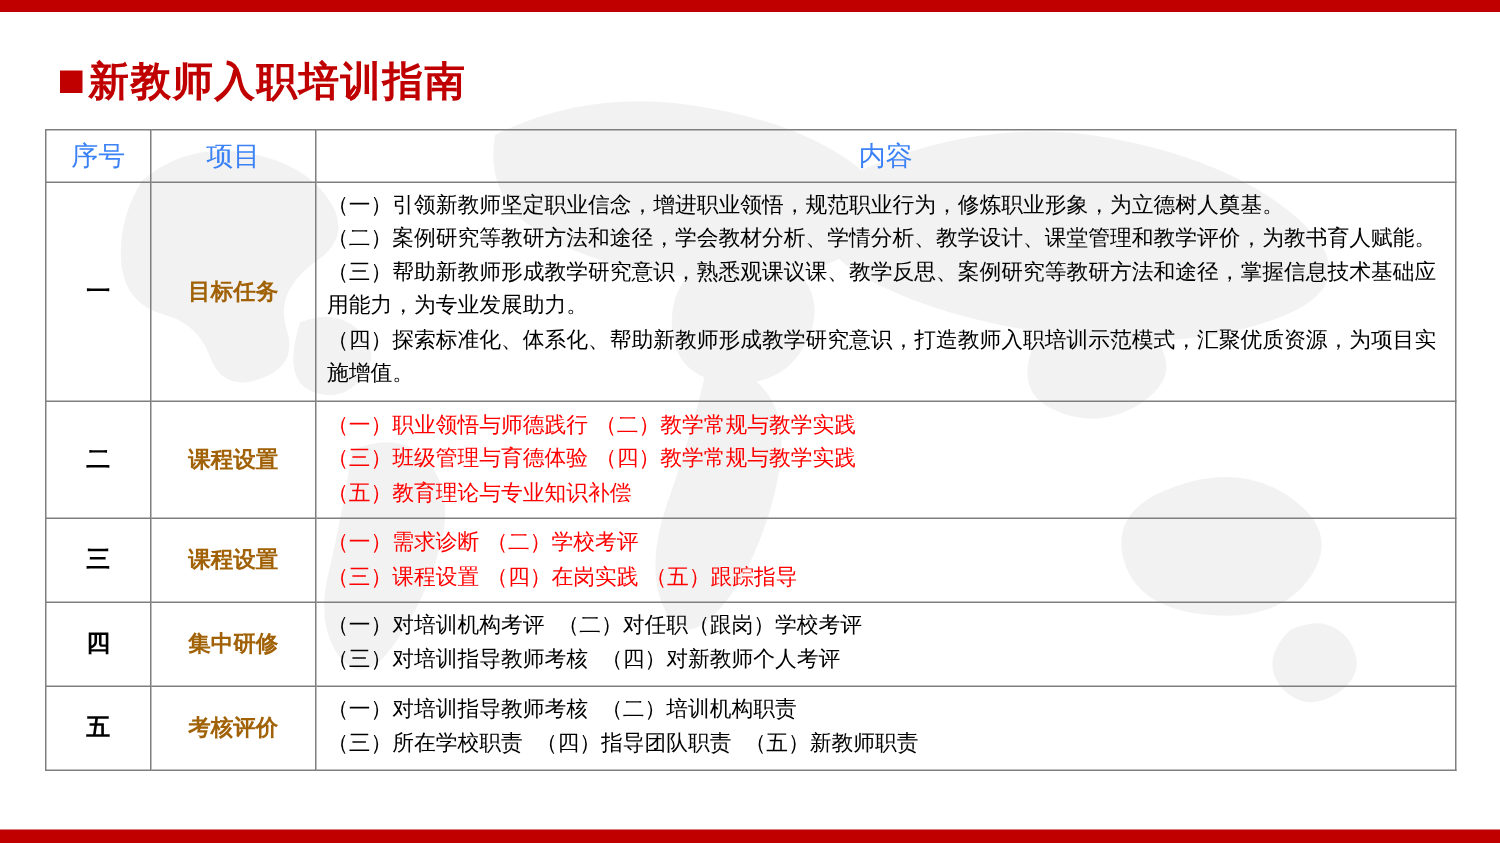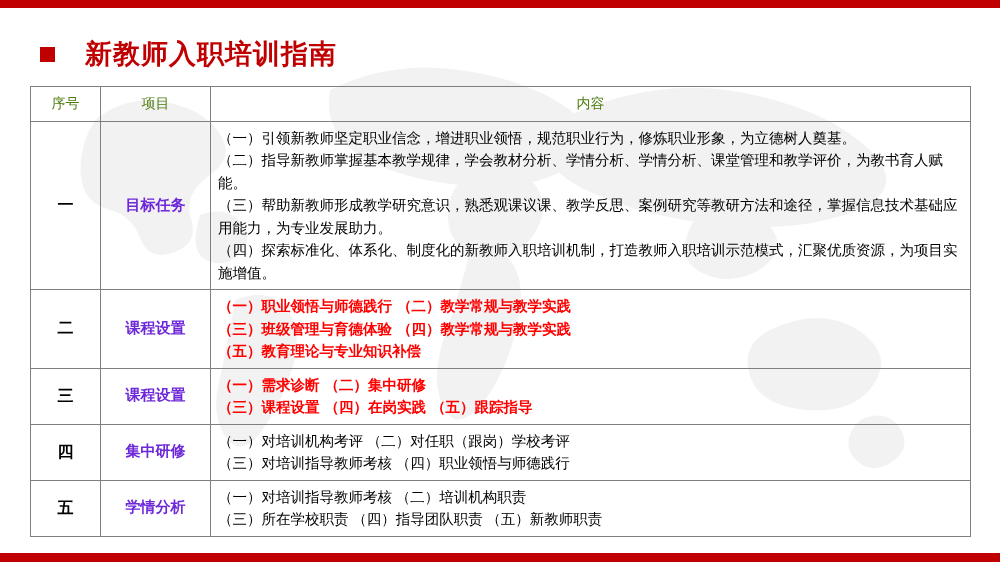--- a/index.html
+++ b/index.html
@@ -37,21 +37,21 @@
     width: 1000px;
     height: 8px;
     background: #c00000;
   }
   #title-row {
     position: absolute;
     left: 40px;
     top: 36px;
     display: flex;
     align-items: center;
-    gap: 30px;
+    gap: 4px;
   }
   #title-bullet {
     width: 15px;
     height: 15px;
     background: #c00000;
     display: inline-block;
   }
   #title-text {
     color: #c00000;
     font-family: "DejaVu Sans", sans-serif;
@@ -74,55 +74,55 @@
   col.c-content { width: 760px; }
 
   th, td {
     border: 1px solid #7f7f7f;
     vertical-align: middle;
     padding: 5px 7px;
     font-family: "DejaVu Sans", sans-serif;
   }
   thead th {
     text-align: center;
-    font-size: 14px;
+    font-size: 18px;
     font-weight: normal;
-    color: #4d7c0f;
+    color: #3b82f6;
     height: 28px;
     padding: 3px 4px;
   }
   td.num {
     text-align: center;
     font-size: 16px;
     font-weight: bold;
     color: #000000;
   }
   td.item {
     text-align: center;
     font-size: 15px;
     font-weight: bold;
-    color: #6d28d9;
+    color: #a16207;
     line-height: 1.3;
   }
   td.content {
     text-align: left;
     font-size: 14.5px;
     color: #000000;
     line-height: 1.55;
   }
   td.content p {
     margin: 0;
     text-indent: 0;
   }
   .red {
     color: #ff0000;
-    font-weight: bold;
+    font-weight: normal;
   }
   td.content.serif p {
-    font-family: Liberation Serif, serif;
+    font-family: Liberation Mono, monospace;
   }
   #bottom-bar {
     position: absolute;
     left: 0;
     bottom: 0;
     width: 1000px;
     height: 9px;
     background: #c00000;
   }
 </style>
@@ -166,53 +166,53 @@
         <th>项目</th>
         <th>内容</th>
       </tr>
     </thead>
     <tbody>
       <tr>
         <td class="num">一</td>
         <td class="item">目标任务</td>
         <td class="content serif">
           <p>（一）引领新教师坚定职业信念，增进职业领悟，规范职业行为，修炼职业形象，为立德树人奠基。</p>
-          <p>（二）指导新教师掌握基本教学规律，学会教材分析、学情分析、学情分析、课堂管理和教学评价，为教书育人赋能。</p>
+          <p>（二）案例研究等教研方法和途径，学会教材分析、学情分析、教学设计、课堂管理和教学评价，为教书育人赋能。</p>
           <p>（三）帮助新教师形成教学研究意识，熟悉观课议课、教学反思、案例研究等教研方法和途径，掌握信息技术基础应用能力，为专业发展助力。</p>
-          <p>（四）探索标准化、体系化、制度化的新教师入职培训机制，打造教师入职培训示范模式，汇聚优质资源，为项目实施增值。</p>
+          <p>（四）探索标准化、体系化、帮助新教师形成教学研究意识，打造教师入职培训示范模式，汇聚优质资源，为项目实施增值。</p>
         </td>
       </tr>
       <tr>
         <td class="num">二</td>
         <td class="item">课程设置</td>
         <td class="content">
           <p class="red">（一）职业领悟与师德践行     （二）教学常规与教学实践</p>
           <p class="red">（三）班级管理与育德体验     （四）教学常规与教学实践</p>
           <p class="red">（五）教育理论与专业知识补偿</p>
         </td>
       </tr>
       <tr>
         <td class="num">三</td>
         <td class="item">课程设置</td>
         <td class="content">
-          <p class="red">（一）需求诊断 （二）集中研修</p>
+          <p class="red">（一）需求诊断 （二）学校考评</p>
           <p class="red">（三）课程设置 （四）在岗实践   （五）跟踪指导</p>
         </td>
       </tr>
       <tr>
         <td class="num">四</td>
         <td class="item">集中研修</td>
         <td class="content serif">
           <p>（一）对培训机构考评        （二）对任职（跟岗）学校考评</p>
-          <p>（三）对培训指导教师考核     （四）职业领悟与师德践行</p>
+          <p>（三）对培训指导教师考核     （四）对新教师个人考评</p>
         </td>
       </tr>
       <tr>
         <td class="num">五</td>
-        <td class="item">学情分析</td>
+        <td class="item">考核评价</td>
         <td class="content serif">
           <p>（一）对培训指导教师考核      （二）培训机构职责</p>
           <p>（三）所在学校职责         （四）指导团队职责     （五）新教师职责</p>
         </td>
       </tr>
     </tbody>
   </table>
 
   <div id="bottom-bar"></div>
 </div>

